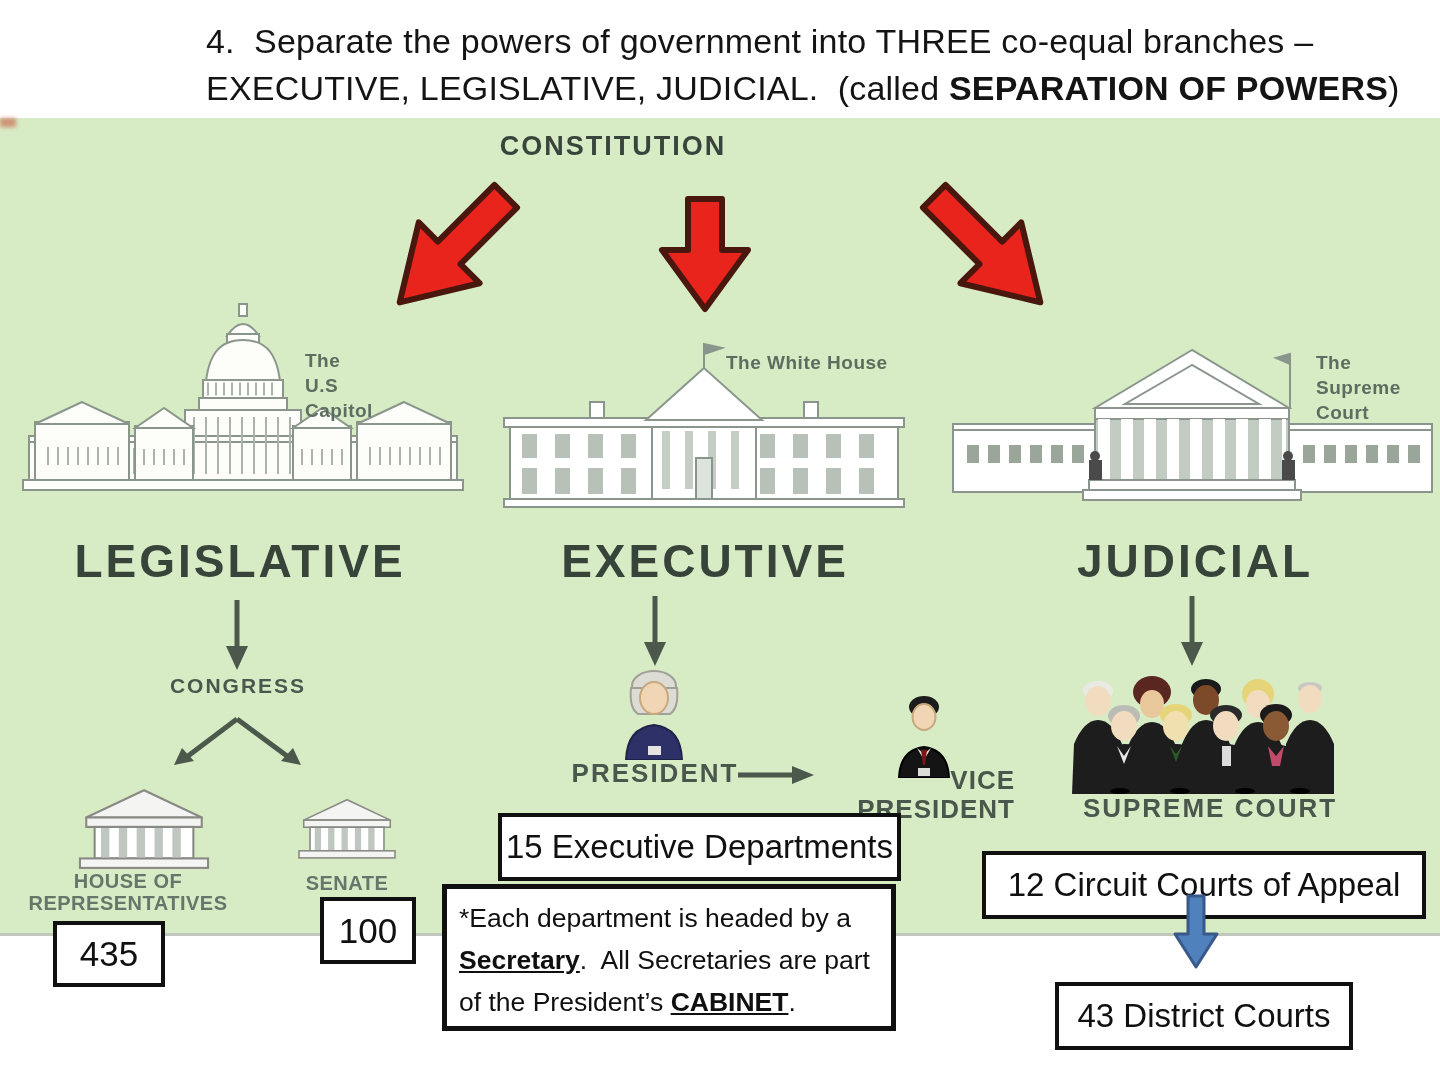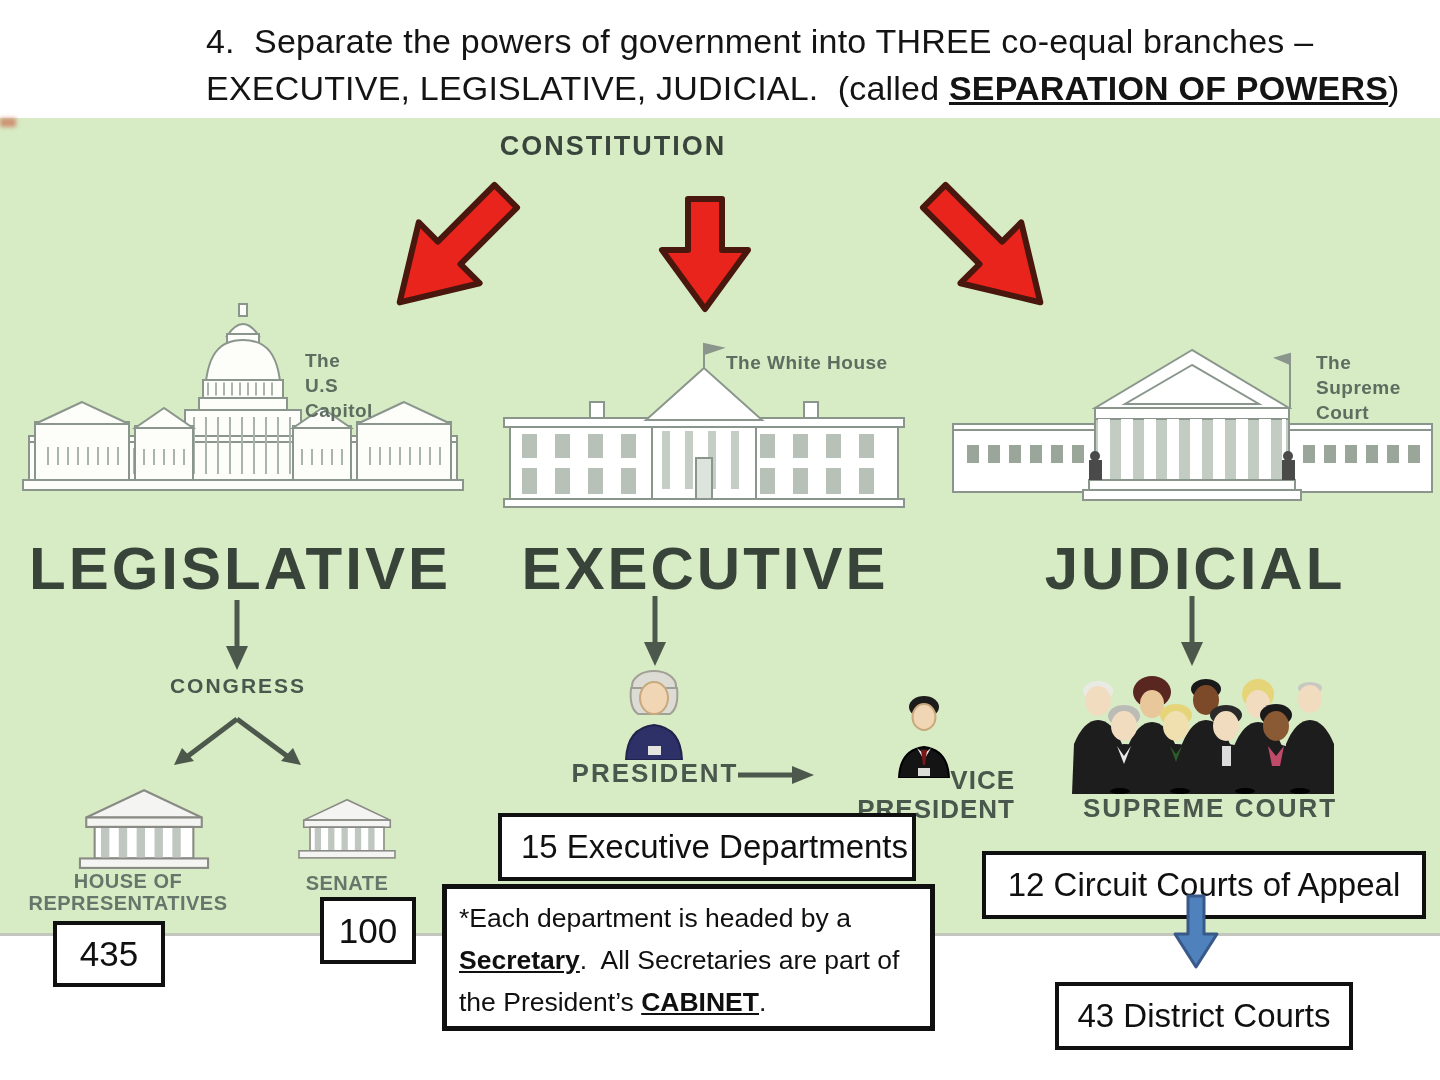--- a/index.html
+++ b/index.html
@@ -5,47 +5,47 @@
   html,body { margin:0; padding:0; background:#ffffff; }
   .stage {
     position:relative; width:1440px; height:1080px; overflow:hidden;
     background:#ffffff; font-family:"Liberation Sans", sans-serif;
   }
   .abs { position:absolute; }
 
   
   .hline { position:absolute; left:206px; font-size:34px; color:#141414;
            white-space:pre; letter-spacing:0.2px; }
-  .hline .emph { font-weight:bold; text-decoration:underline; }
+  .hline .emph { font-weight:bold; }
 
   
   .green-area { position:absolute; left:0; top:118px; width:1440px; height:815px;
                 background:#d7ebc5; border-bottom:3px solid #c2c6bd; }
   .red-smudge { position:absolute; left:0; top:118px; width:16px; height:9px;
                 background:rgba(198,72,48,.55); filter:blur(2px); }
 
   
   .constitution { position:absolute; left:433px; top:131px; width:360px; text-align:center;
                   font-size:27px; font-weight:bold; letter-spacing:2px; color:#39453c; }
-  .branch-label { position:absolute; top:534px; text-align:center; font-size:60px;
+  .branch-label { position:absolute; top:534px; text-align:center; font-size:46px;
                   font-weight:bold; letter-spacing:3px; color:#38433a; }
   .sub-label { position:absolute; text-align:center; font-weight:bold;
                font-size:26px; letter-spacing:2px; color:#4a574c; }
   .cap-label { position:absolute; font-weight:bold; font-size:19px; line-height:25px;
                color:#5d6d5f; letter-spacing:0.5px; }
   .small-label { position:absolute; text-align:center; font-weight:bold; font-size:20px;
                  line-height:22px; color:#66766a; letter-spacing:0.5px; }
 
   
   .wbox { position:absolute; background:#ffffff; border:4px solid #101010;
           display:flex; align-items:center; justify-content:center;
           color:#101010; z-index:3; }
   .num-box { font-size:35px; }
   .wide-box { font-size:33px; }
-  .note-box { position:absolute; left:442px; top:884px; width:493px; height:147px;
+  .note-box { position:absolute; left:442px; top:884px; width:454px; height:147px;
               background:#ffffff; border:5px solid #101010; box-sizing:border-box;
               padding:8px 12px 8px 12px; font-size:26.5px; line-height:42px; color:#101010;
               white-space:pre-wrap; z-index:3; }
   .note-box .emph { font-weight:bold; text-decoration:underline; }
 
   svg { display:block; }
 </style>
 </head>
 <body>
 
@@ -205,21 +205,21 @@
 
   <svg class="abs" style="left:893px; top:692px;" width="62" height="86" viewBox="0 0 62 86">
     <ellipse cx="31" cy="15" rx="15" ry="11" fill="#1c1c1c"></ellipse>
     <ellipse cx="31" cy="25" rx="11.5" ry="13" fill="#f0d6b4" stroke="#c8a87c" stroke-width="2"></ellipse>
     <path d="M6,86 Q7,58 31,55 Q55,58 56,86 Z" fill="#141414" stroke="#000000" stroke-width="2"></path>
     <polygon points="24,56 31,62 38,56 31,68" fill="#e8e8e8"></polygon>
     <polygon points="28,58 34,58 32,73 30,73" fill="#7a1616"></polygon>
     <rect x="25" y="76" width="12" height="8" fill="#dcdcd8"></rect>
   </svg>
 
-  <div class="wbox wide-box" style="left:498px; top:813px; width:395px; height:60px;padding-left:15px;">15 Executive Departments</div>
+  <div class="wbox wide-box" style="left:498px; top:813px; width:395px; height:60px;">15 Executive Departments</div>
 
   <div class="note-box"><span>*Each department is headed by a </span><span class="emph">Secretary</span><span>.  All Secretaries are part of the President’s </span><span class="emph">CABINET</span><span>.</span></div>
 
   <svg class="abs" style="left:945px; top:338px;" width="495" height="178" viewBox="0 0 495 178">
     <g stroke="#8a968c" stroke-width="2" fill="#ffffff">
       <rect x="8" y="86" width="142" height="6"></rect>
       <rect x="8" y="92" width="142" height="62"></rect>
       <rect x="344" y="86" width="143" height="6"></rect>
       <rect x="344" y="92" width="143" height="62"></rect>
     </g>

